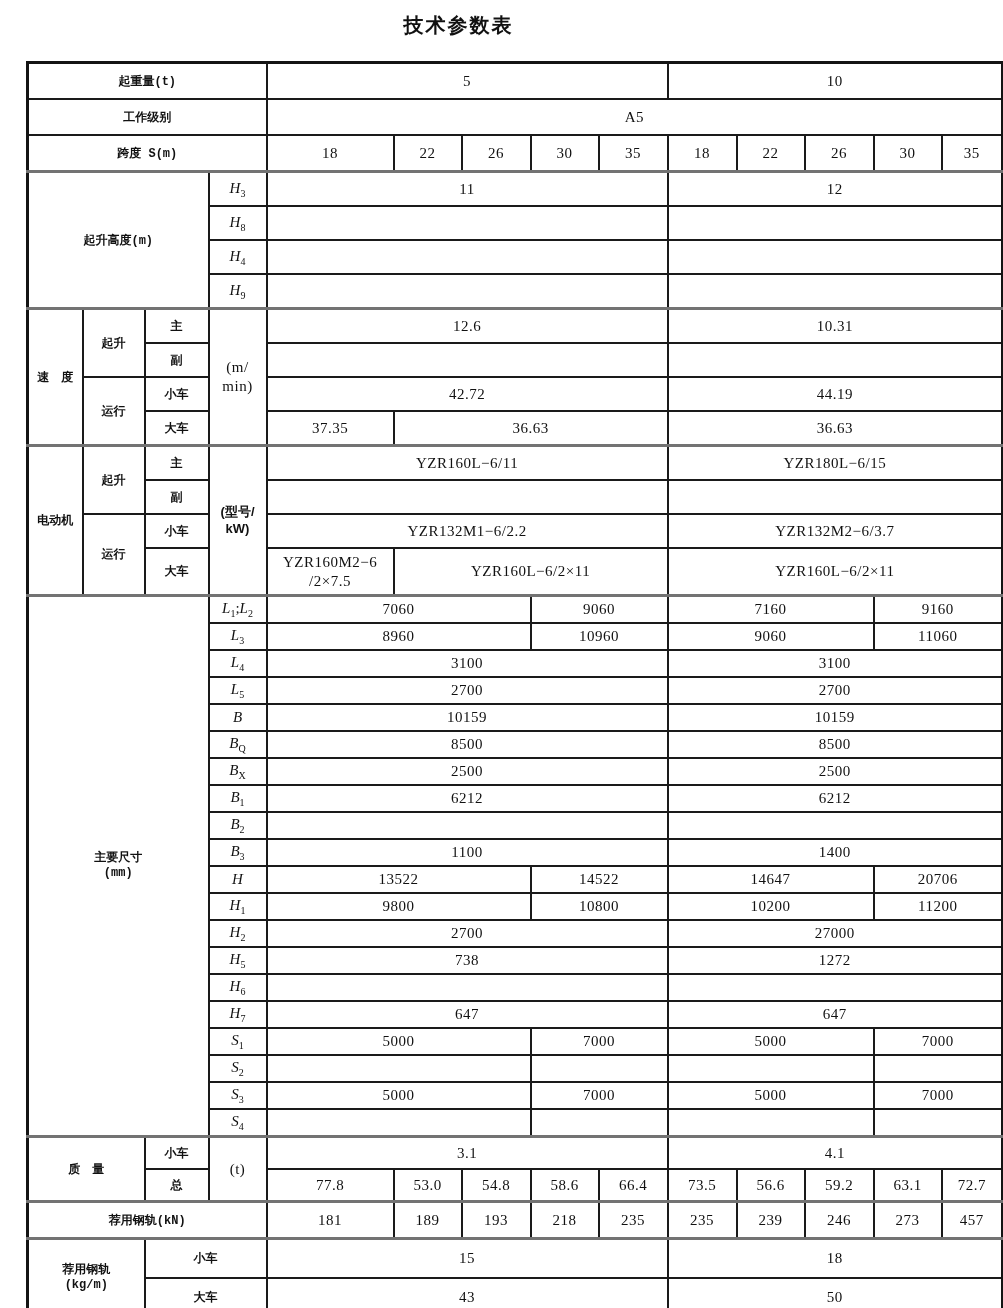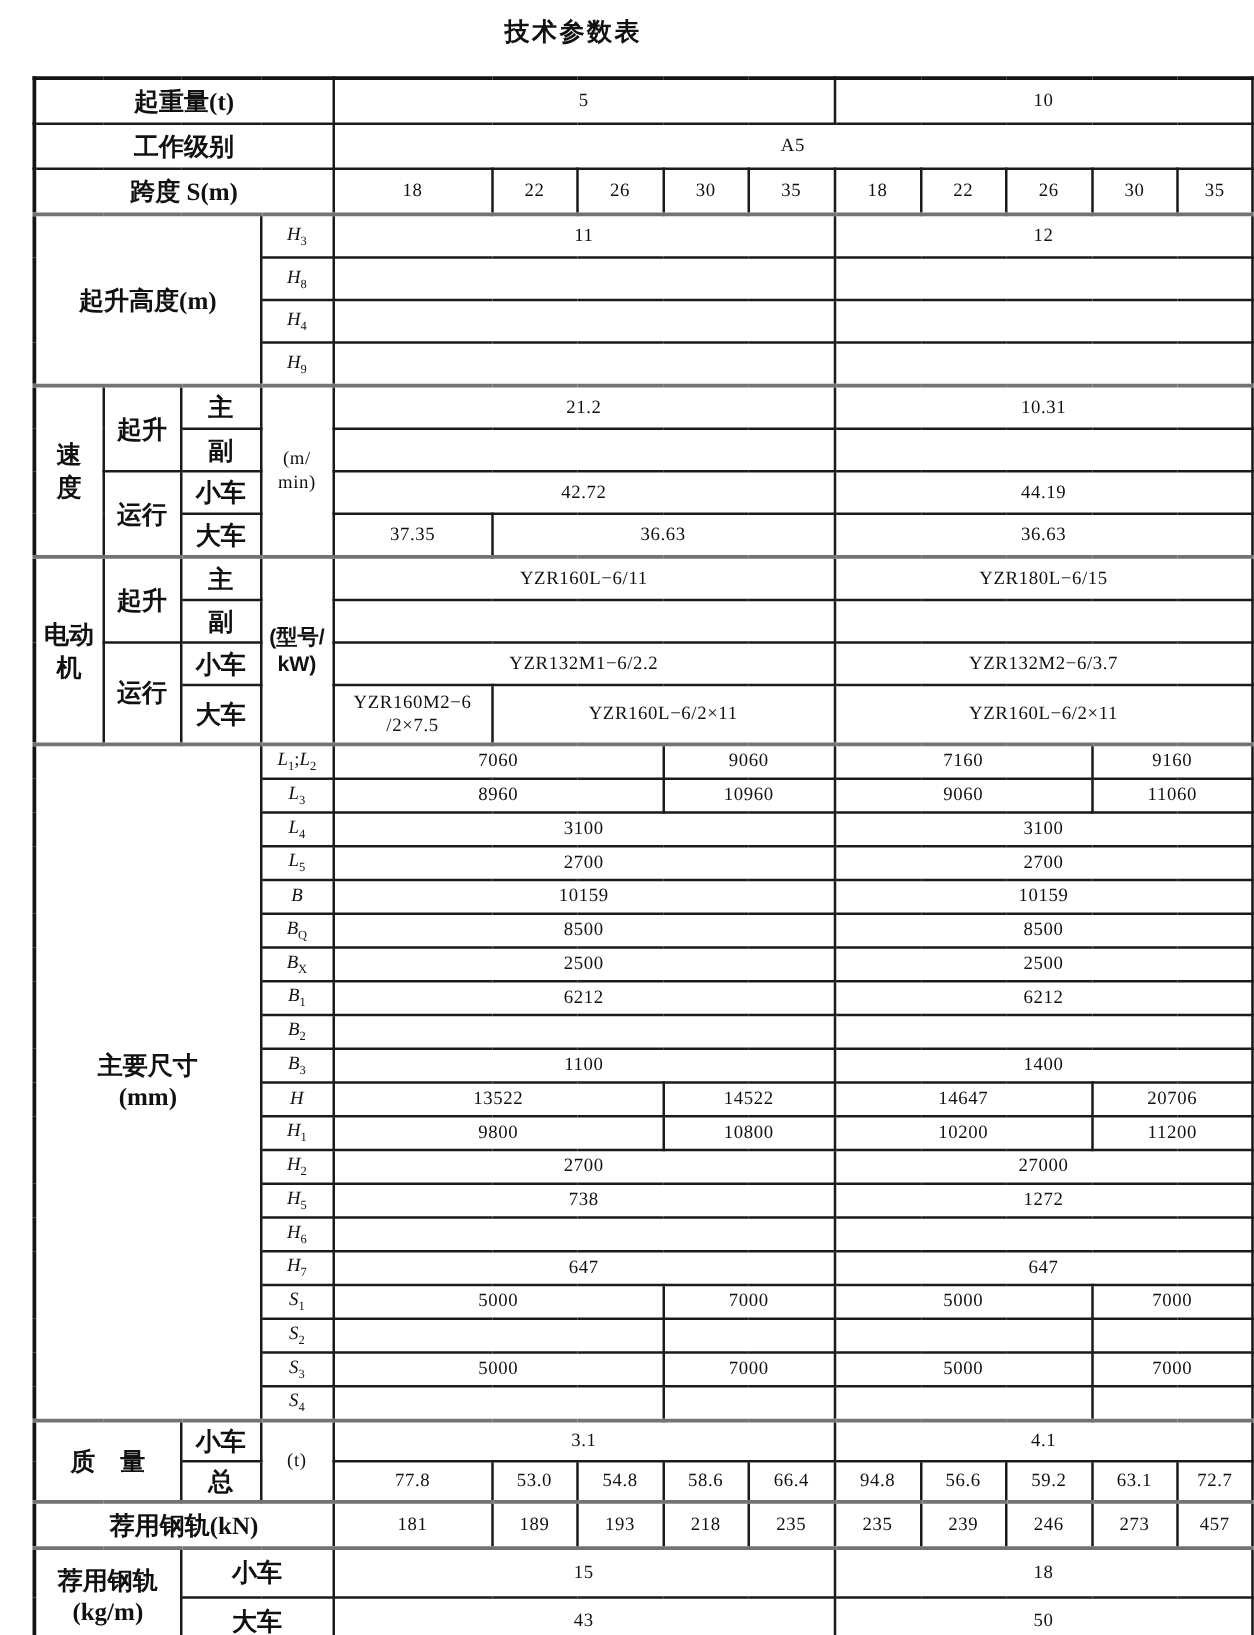--- a/index.html
+++ b/index.html
@@ -14,22 +14,22 @@
   table.spec{
     margin:22px 0 0 26px;width:975px;
     border-collapse:collapse;table-layout:fixed;
     border:3px solid #141414;
   }
   td{
     border:2px solid #1a1a1a;padding:0;text-align:center;vertical-align:middle;
     overflow:hidden;
   }
   tr.sect td{border-top:3px solid #737373;}
-  .ch{font-weight:700;font-size:20px;font-family:Liberation Serif, serif;}
-  .ch2{font-weight:700;font-size:17px;font-family:"Liberation Sans",sans-serif;}
+  .ch{font-weight:700;font-size:12px;font-family:Liberation Mono, monospace;}
+  .ch2{font-weight:700;font-size:13px;font-family:"Liberation Sans",sans-serif;}
   .num{font-family:"Liberation Serif",serif;font-size:15px;font-weight:400;letter-spacing:0.5px;}
   .sym{font-family:"Liberation Serif",serif;font-size:15px;}
   .sym i{font-style:italic;}
   .sym sub,.num sub{font-size:10px;}
   .lines span{display:block;line-height:1.25;}
   tr.hdr td{height:34px;}
   tr.lift td{height:32px;}
   tr.spd td{height:32px;}
   tr.mtr td{height:32px;}
   tr.mtrL td{height:45px;}
@@ -110,21 +110,21 @@
   </tr>
 
   <tr class="spd sect">
     <td rowspan="4" class="ch">速　度</td>
     <td rowspan="2" class="ch">起升</td>
     <td class="ch">主</td>
     <td rowspan="4" class="num lines">
       <span>(m/</span>
           <span>min)</span>
     </td>
-    <td colspan="5" class="num">21.2</td>
+    <td colspan="5" class="num">12.6</td>
     <td colspan="5" class="num">10.31</td>
   </tr>
   <tr class="spd">
     <td class="ch">副</td>
     <td colspan="5" class="num"></td>
     <td colspan="5" class="num"></td>
   </tr>
   <tr class="spd">
     <td rowspan="2" class="ch">运行</td>
     <td class="ch">小车</td>
@@ -298,21 +298,21 @@
     <td colspan="5" class="num">3.1</td>
     <td colspan="5" class="num">4.1</td>
   </tr>
   <tr class="mass">
     <td class="ch">总</td>
     <td class="num">77.8</td>
     <td class="num">53.0</td>
     <td class="num">54.8</td>
     <td class="num">58.6</td>
     <td class="num">66.4</td>
-    <td class="num">94.8</td>
+    <td class="num">73.5</td>
     <td class="num">56.6</td>
     <td class="num">59.2</td>
     <td class="num">63.1</td>
     <td class="num">72.7</td>
   </tr>
 
   <tr class="whl sect">
     <td colspan="4" class="ch">荐用钢轨(kN)</td>
     <td class="num">181</td>
     <td class="num">189</td>

